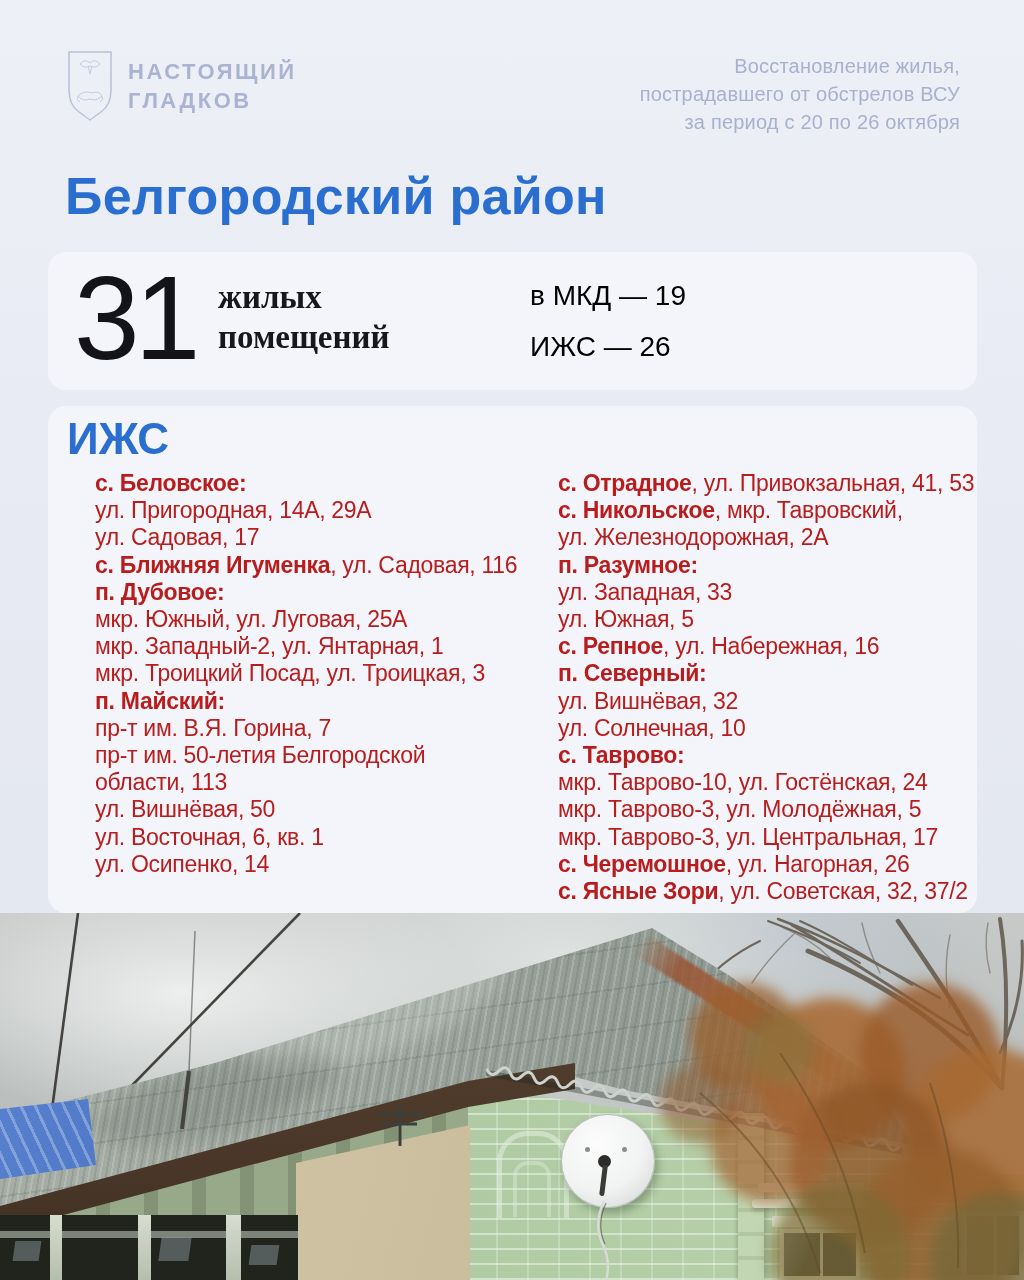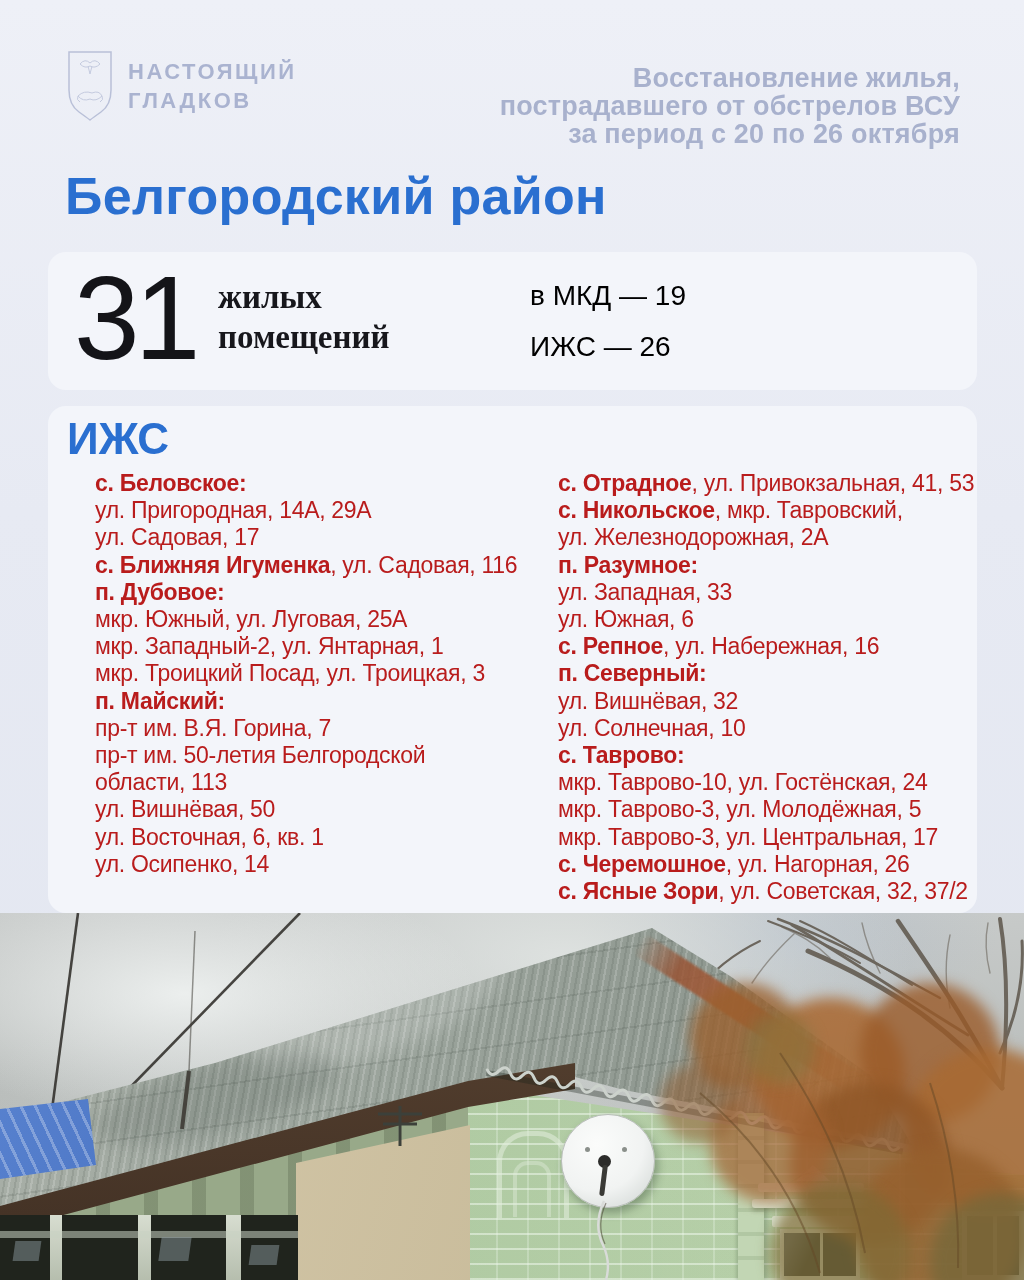--- a/index.html
+++ b/index.html
@@ -7,21 +7,21 @@
   .poster{position:relative;width:1024px;height:1280px;overflow:hidden;
     background:linear-gradient(to bottom,#eef0f7 0%,#e7eaf3 40%,#e2e6f0 100%);color:#17171c;}
 
   
   .hdr{position:absolute;left:0;top:0;width:100%;height:150px;}
   .logo{position:absolute;left:66px;top:50px;display:flex;align-items:center;}
   .logo svg{width:48px;height:72px;}
   .logo-text{margin-left:14px;color:#aab3d0;font-weight:bold;font-size:22px;
     letter-spacing:2.5px;line-height:29px;}
   .tagline{position:absolute;right:64px;top:52px;text-align:right;color:#a8b1cd;
-    font-weight:bold;font-size:27px;line-height:28px;letter-spacing:.2px;margin-top:12px;}
+    font-weight:normal;font-size:20px;line-height:28px;letter-spacing:.2px;}
 
   
   .title{position:absolute;left:65px;top:166px;font-size:52px;font-weight:800;
     color:#2a6fd0;letter-spacing:.3px;margin:0;}
 
   
   .card{position:absolute;background:#f3f5fa;border-radius:18px;}
   .summary{left:48px;top:252px;width:929px;height:138px;}
   .count{position:absolute;left:26px;top:2px;font-size:118px;line-height:128px;
     font-weight:normal;letter-spacing:-5px;color:#141418;}
@@ -204,21 +204,21 @@
         <div class="addr-line">ул. Вишнёвая, 50</div>
         <div class="addr-line">ул. Восточная, 6, кв. 1</div>
         <div class="addr-line">ул. Осипенко, 14</div>
       </div>
     <div class="col col1">
         <div class="addr-line"><b>с. Отрадное</b>, ул. Привокзальная, 41, 53</div>
         <div class="addr-line"><b>с. Никольское</b>, мкр. Тавровский,</div>
         <div class="addr-line">ул. Железнодорожная, 2А</div>
         <div class="addr-line"><b>п. Разумное:</b></div>
         <div class="addr-line">ул. Западная, 33</div>
-        <div class="addr-line">ул. Южная, 6</div>
+        <div class="addr-line">ул. Южная, 5</div>
         <div class="addr-line"><b>с. Репное</b>, ул. Набережная, 16</div>
         <div class="addr-line"><b>п. Северный:</b></div>
         <div class="addr-line">ул. Вишнёвая, 32</div>
         <div class="addr-line">ул. Солнечная, 10</div>
         <div class="addr-line"><b>с. Таврово:</b></div>
         <div class="addr-line">мкр. Таврово-10, ул. Гостёнская, 24</div>
         <div class="addr-line">мкр. Таврово-3, ул. Молодёжная, 5</div>
         <div class="addr-line">мкр. Таврово-3, ул. Центральная, 17</div>
         <div class="addr-line"><b>с. Черемошное</b>, ул. Нагорная, 26</div>
         <div class="addr-line"><b>с. Ясные Зори</b>, ул. Советская, 32, 37/2</div>

